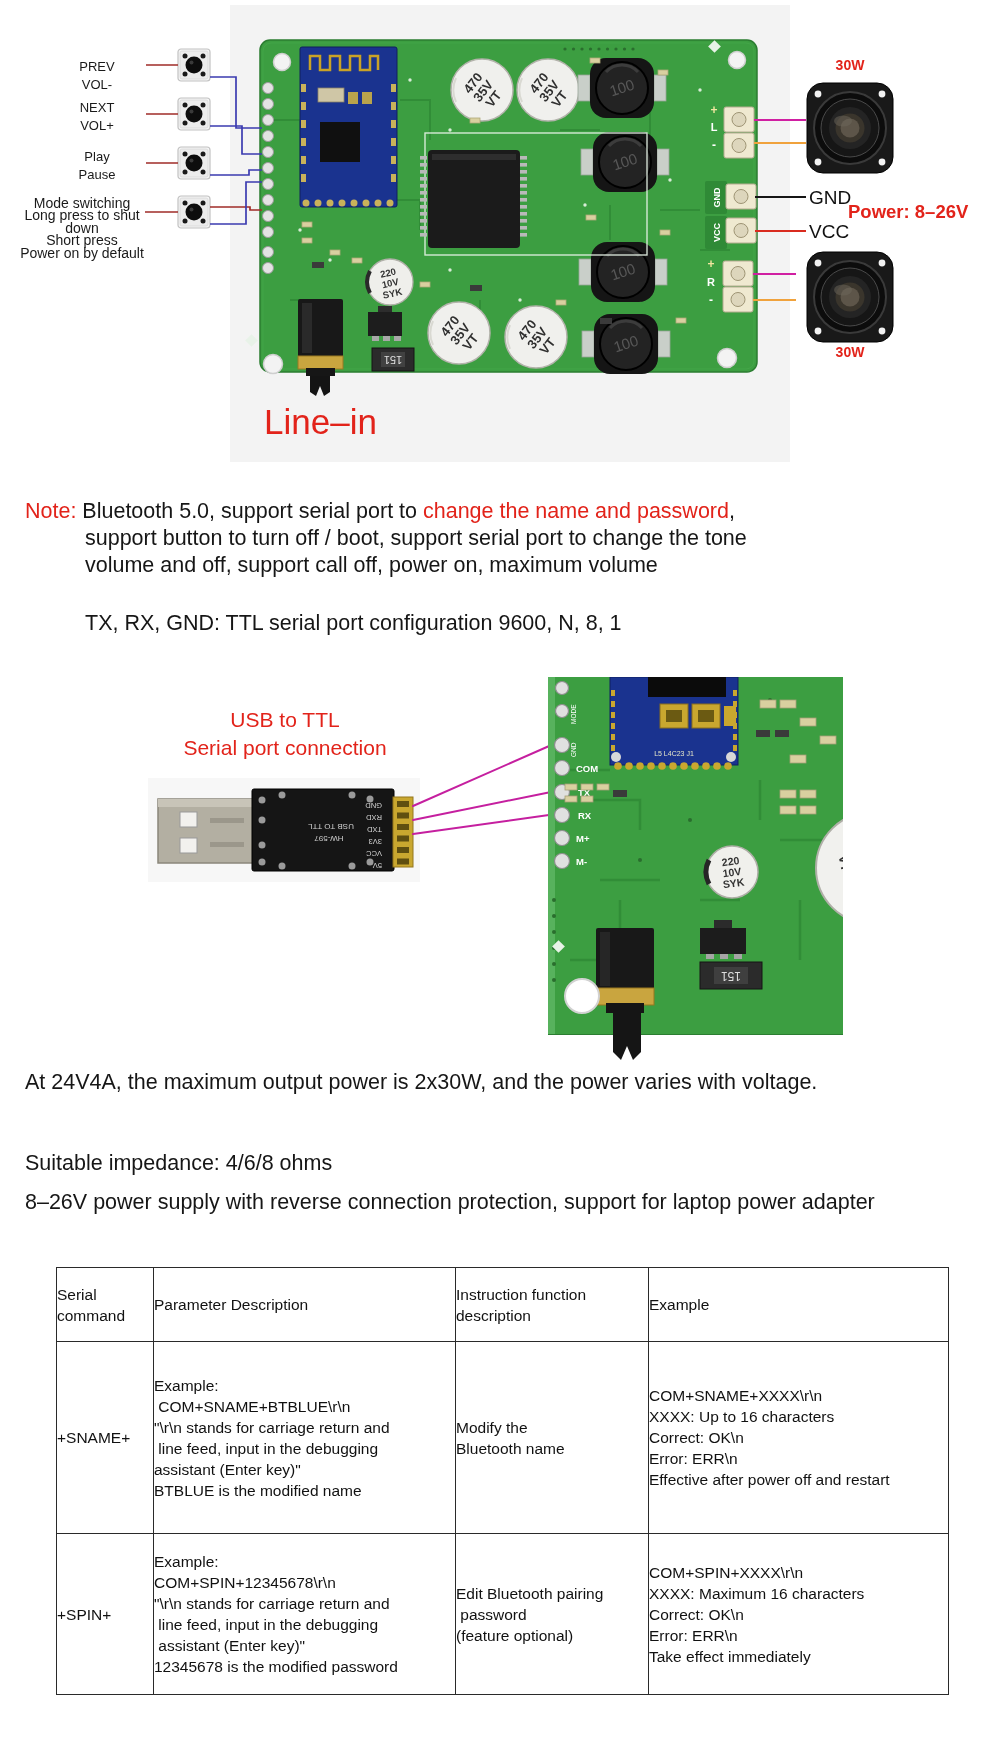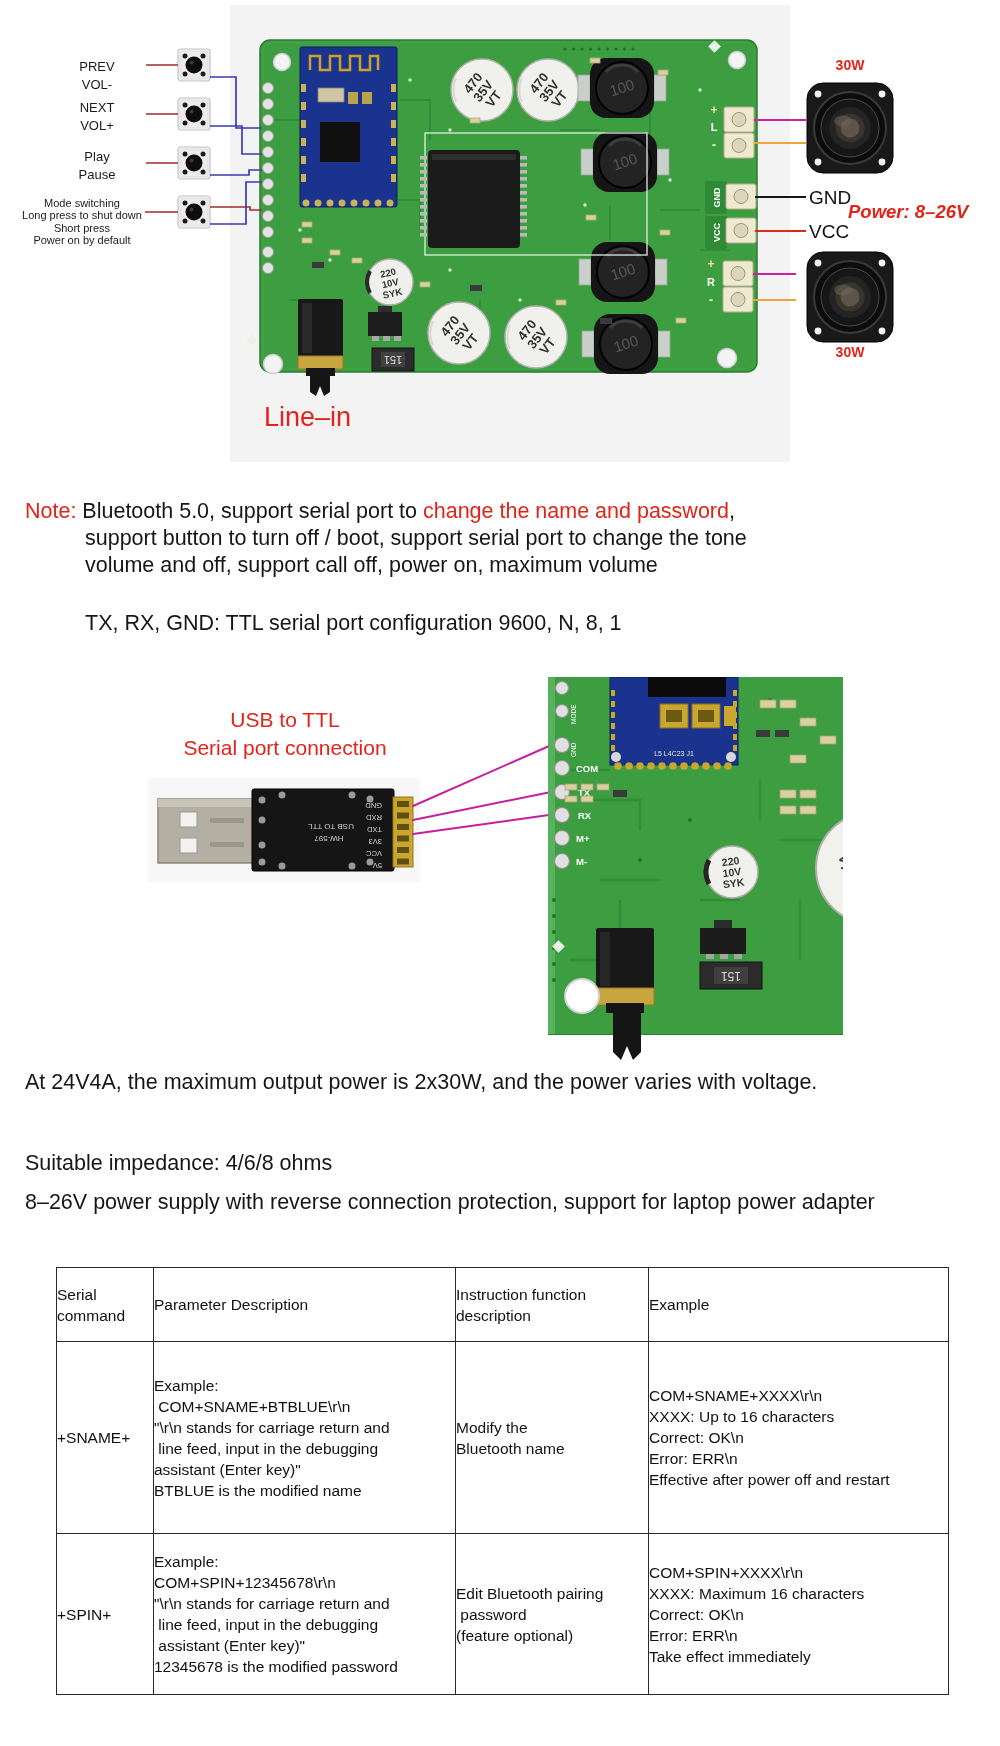--- a/index.html
+++ b/index.html
@@ -1,25 +1,25 @@
 <!DOCTYPE html>
 <html><head>
 <meta charset="utf-8">
 <style>
   html,body{margin:0;padding:0;background:#fff;}
   .page{position:relative;width:1000px;height:1746px;background:#ffffff;
         font-family:"Liberation Sans",sans-serif;overflow:hidden;color:#161616;}
   .abs{position:absolute;}
   svg{font-family:"Liberation Sans",sans-serif;}
   .btn-label{font-size:13px;line-height:18px;text-align:center;white-space:pre-line;color:#1a1a1a;}
-  .btn-label.small{font-size:11px;line-height:12.4px;}
+  .btn-label.small{font-size:14px;line-height:12.4px;}
   .w30{font-size:14px;font-weight:bold;color:#e2231a;text-align:center;width:64px;}
   .ann{font-size:19px;color:#111;}
-  .ann-red{font-size:18.5px;color:#e2231a;font-style:italic;}
-  .linein{font-size:27px;color:#e2231a;}
+  .ann-red{font-size:18.5px;color:#e2231a;}
+  .linein{font-size:35px;color:#e2231a;}
   .para{font-size:21.5px;color:#161616;white-space:pre-line;}
   .red{color:#e2231a;text-align:right;}
   .usb-title{font-size:21px;line-height:27.5px;color:#e2231a;text-align:center;white-space:pre-line;width:260px;}
   table.spec{border-collapse:collapse;position:absolute;left:56px;top:1267px;table-layout:fixed;}
   table.spec td,table.spec th{border:1.6px solid #2a2a2a;font-weight:normal;font-size:15.5px;
         line-height:21px;vertical-align:middle;color:#111;white-space:pre-wrap;padding:0;text-align:left;}
   th.h-serial{padding-left:9px;margin-left:16px;}
   th.h-center{text-align:center;}
   td.c-cmd{text-align:center;}
   td.c-param{padding-left:14px;margin-left:48px;}

